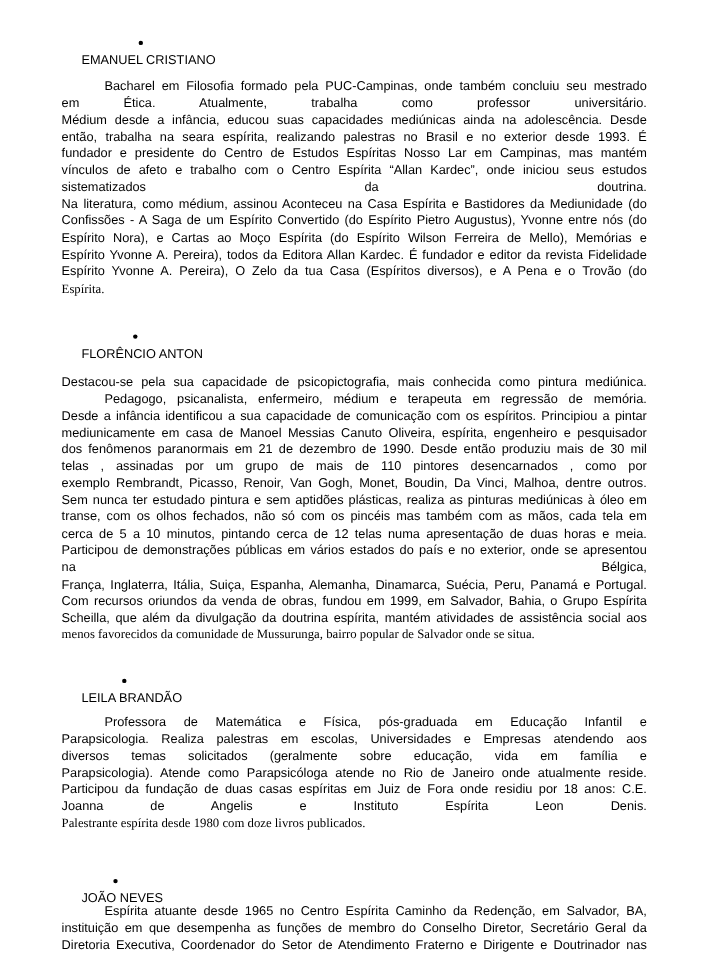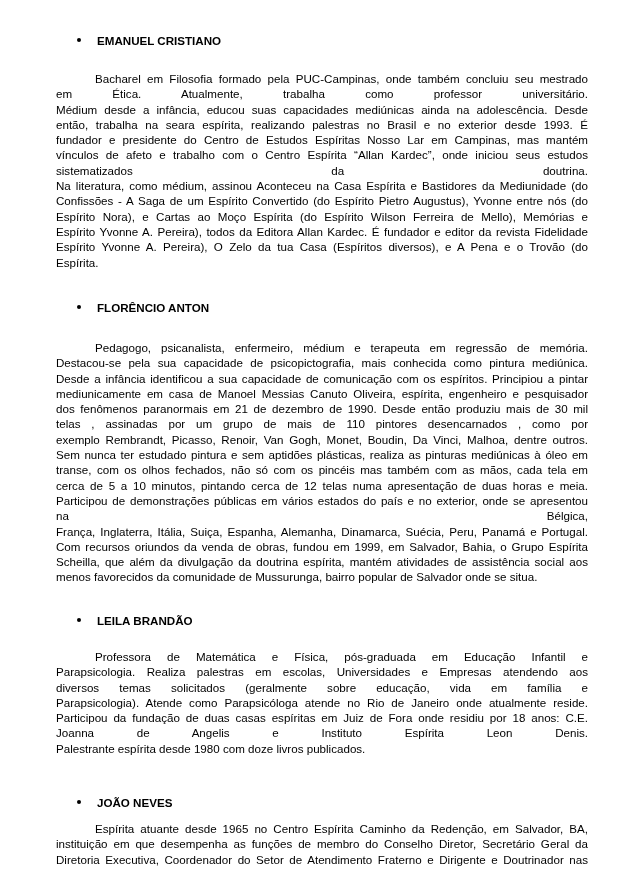--- a/index.html
+++ b/index.html
@@ -2,30 +2,30 @@
 <html><head>
 <meta charset="utf-8">
 <style>
   html, body { margin: 0; padding: 0; background: #ffffff; }
   body {
     width: 640px; height: 887px; position: relative; overflow: hidden;
     font-family: "Liberation Sans", sans-serif; color: #000000;
   }
   .page { position: absolute; left: 0; top: 0; width: 640px; height: 887px; background: #ffffff; }
   .heading {
-    position: absolute; left: 74px; font-weight: bold; font-size: 11.6px; line-height: 14px;
-    display: flex; align-items: center;
+    position: absolute; left: 74px; font-weight: normal; font-size: 11.6px; line-height: 14px;
+    display: flex; align-items: center; flex-direction: column;
   }
   .bullet { display: inline-block; width: 23px; font-size: 10px; line-height: 14px; }
   .bullet::before { content: ""; display: inline-block; width: 4px; height: 4px; border-radius: 50%; background: #000; margin-left: 3px; vertical-align: middle; position: relative; top: -1px; }
   .para {
     position: absolute; left: 56px; width: 532px; font-size: 11.6px; line-height: 15.3px;
   }
   .line { display: block; white-space: nowrap; text-align: justify; text-align-last: justify; height: 15.3px; overflow: visible; }
-  .line.last { text-align-last: left; }
+  .line.last { text-align-last: left; font-family: Liberation Serif, serif; }
   .line.indent { padding-left: 39px; }
 </style>
 </head>
 <body>
 
 <div class="page">
 
   <div class="heading" style="top:34px">
     <span class="bullet"></span>
     <span>EMANUEL CRISTIANO</span>
@@ -44,22 +44,22 @@
     <span class="line">Espírito Yvonne A. Pereira), todos da Editora Allan Kardec. É fundador e editor da revista Fidelidade</span>
     <span class="line">Espírito Yvonne A. Pereira), O Zelo da tua Casa (Espíritos diversos), e A Pena e o Trovão (do</span>
     <span class="line last">Espírita.</span>
   </div>
 
   <div class="heading" style="top:301px">
     <span class="bullet"></span>
     <span>FLORÊNCIO ANTON</span>
   </div>
   <div class="para" style="top:340px">
+    <span class="line">Destacou-se pela sua capacidade de psicopictografia, mais conhecida como pintura mediúnica.</span>
     <span class="line indent">Pedagogo, psicanalista, enfermeiro, médium e terapeuta em regressão de memória.</span>
-    <span class="line">Destacou-se pela sua capacidade de psicopictografia, mais conhecida como pintura mediúnica.</span>
     <span class="line">Desde a infância identificou a sua capacidade de comunicação com os espíritos. Principiou a pintar</span>
     <span class="line">mediunicamente em casa de Manoel Messias Canuto Oliveira, espírita, engenheiro e pesquisador</span>
     <span class="line">dos fenômenos paranormais em 21 de dezembro de 1990. Desde então produziu mais de 30 mil</span>
     <span class="line">telas , assinadas por um grupo de mais de 110 pintores desencarnados , como por</span>
     <span class="line">exemplo Rembrandt, Picasso, Renoir, Van Gogh, Monet, Boudin, Da Vinci, Malhoa, dentre outros.</span>
     <span class="line">Sem nunca ter estudado pintura e sem aptidões plásticas, realiza as pinturas mediúnicas à óleo em</span>
     <span class="line">transe, com os olhos fechados, não só com os pincéis mas também com as mãos, cada tela em</span>
     <span class="line">cerca de 5 a 10 minutos, pintando cerca de 12 telas numa apresentação de duas horas e meia.</span>
     <span class="line">Participou de demonstrações públicas em vários estados do país e no exterior, onde se apresentou</span>
     <span class="line">na Bélgica,</span>

